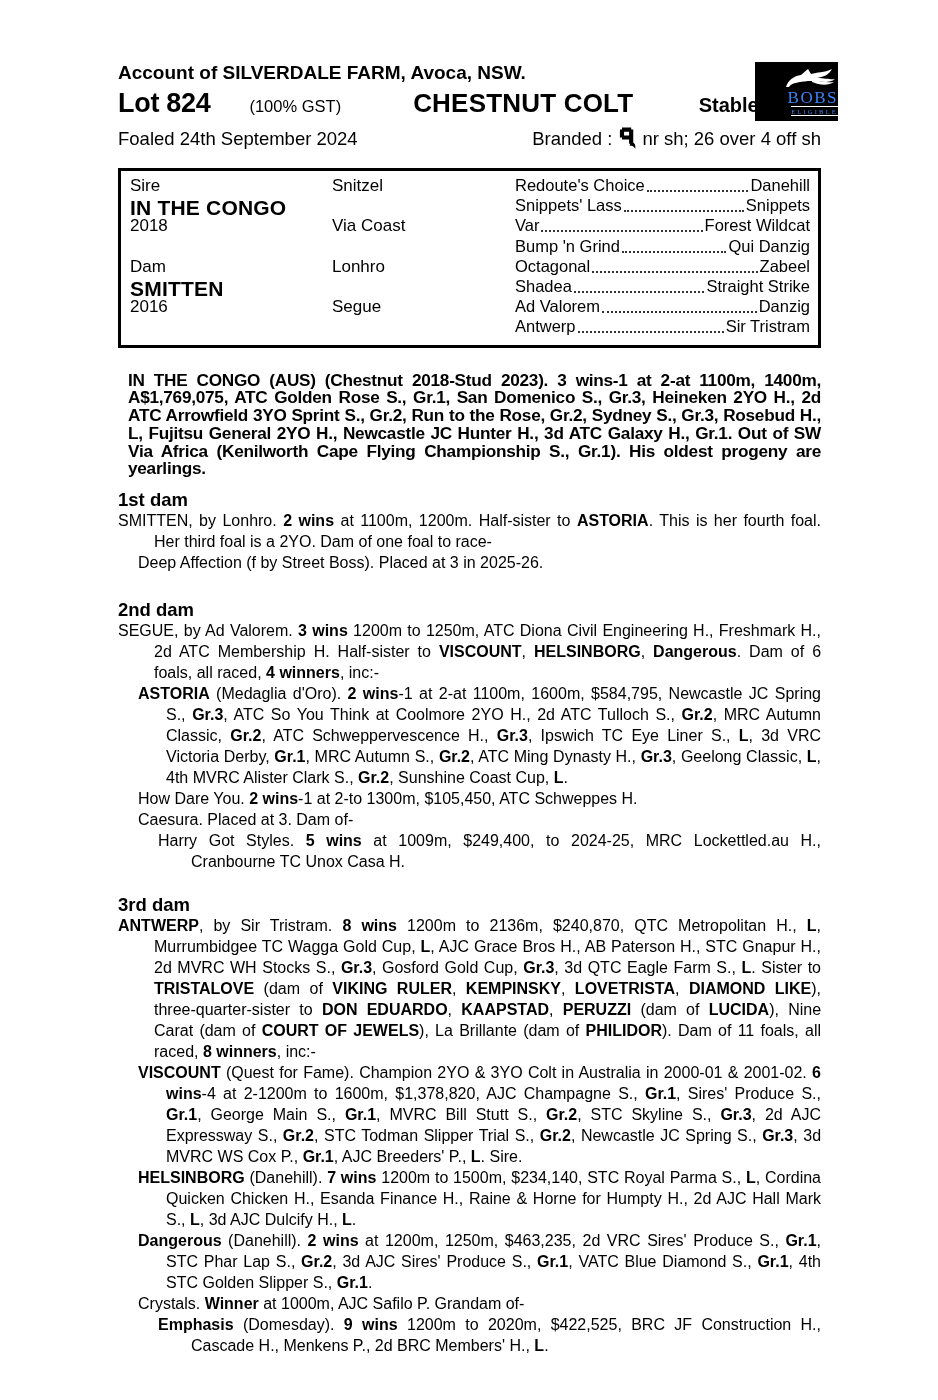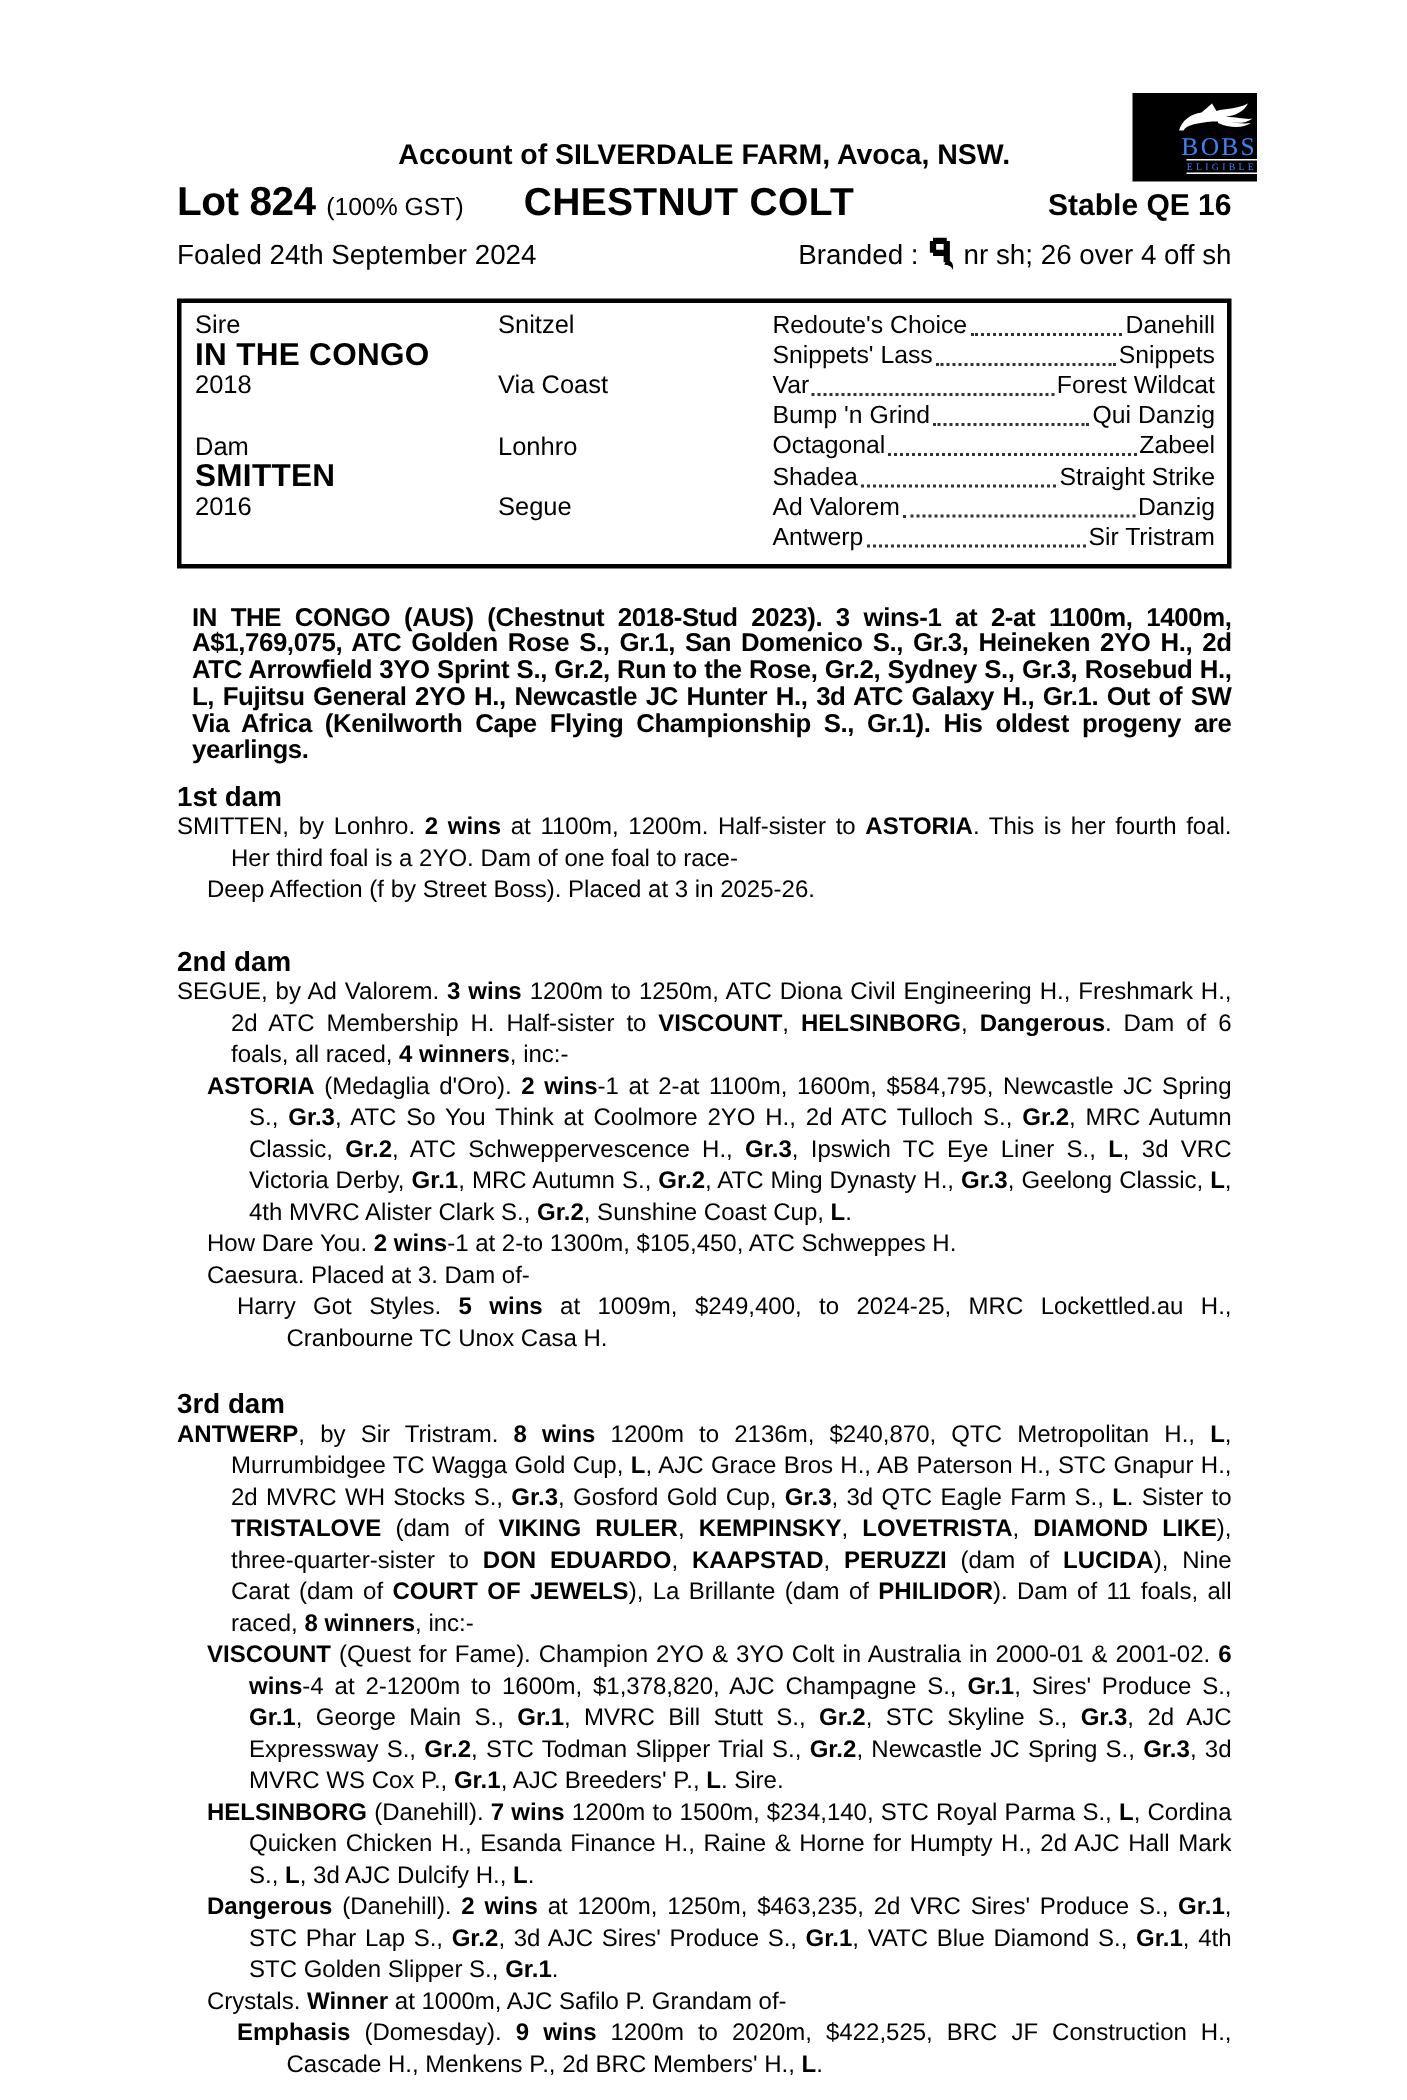--- a/index.html
+++ b/index.html
@@ -15,33 +15,33 @@
   .bobs-logo {
     position:absolute; left:637px; top:62px; width:83px; height:59px;
     background:#000; color:#3b82f6; display:flex; flex-direction:column;
     align-items:flex-end; justify-content:center; gap:1px;
   }
   .bobs-logo svg { display:block; }
   .bobs-name { font-family:"Liberation Serif", serif; font-size:17px; letter-spacing:1.5px; line-height:15px; }
   .bobs-sub  { font-family:"Liberation Serif", serif; font-size:6.5px; letter-spacing:2.2px; line-height:7px; border-top:0.5px solid #fff; border-bottom:0.5px solid #fff; padding:0.5px 0; }
 
   
-  .account { margin-top:93px; text-align:center; font-weight:bold; font-size:19px; line-height:21px; }
-  .lot-row { display:flex; align-items:baseline; margin-top:5px; }
+  .account { margin-top:62px; font-weight:bold; font-size:19px; line-height:21px; }
+  .lot-row { display:flex; align-items:baseline; margin-top:5px;gap:32px; }
   .lot-num { font-size:27px; font-weight:bold; letter-spacing:-0.3px; }
   .gst     { font-size:16.5px; margin-left:7px; }
   .colt    { font-size:26px; font-weight:bold; margin-left:40px; letter-spacing:0.2px; }
   .stable  { font-size:20px; font-weight:bold; margin-left:auto; }
   .foal-row { display:flex; justify-content:space-between; align-items:baseline; margin-top:9px; font-size:18.5px; }
   .branded { display:flex; align-items:flex-start; gap:3px; }
   .brand-mark { display:inline-block; margin:0 2px; transform:translateY(-2px); }
 
   
   .ped { border:3px solid #000; margin-top:12px; padding:5px 8px 7px 9px; }
-  .prow { display:flex; align-items:center; height:20.2px; }
+  .prow { display:flex; align-items:flex-start; height:20.2px; }
   .c1 { width:202px; font-size:17px; }
   .c1.big { font-weight:bold; font-size:21px; letter-spacing:0.2px; }
   .c2 { width:183px; font-size:17px; }
   .g3 { flex:1; display:flex; align-items:flex-end; font-size:16.5px; }
   .g3 .dots { flex:1; border-bottom:2px dotted #333; margin:0 2px 3px 2px; min-width:10px; }
 
   
   .sire-p {
     margin:24px 0 0 10px; font-weight:bold; font-size:17.2px; line-height:17.8px;
     text-align:justify; letter-spacing:-0.25px;

